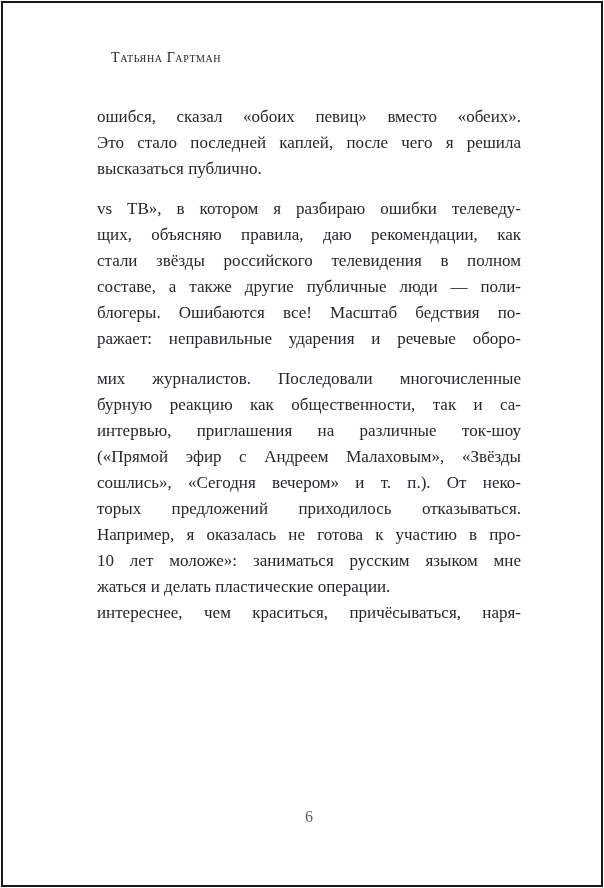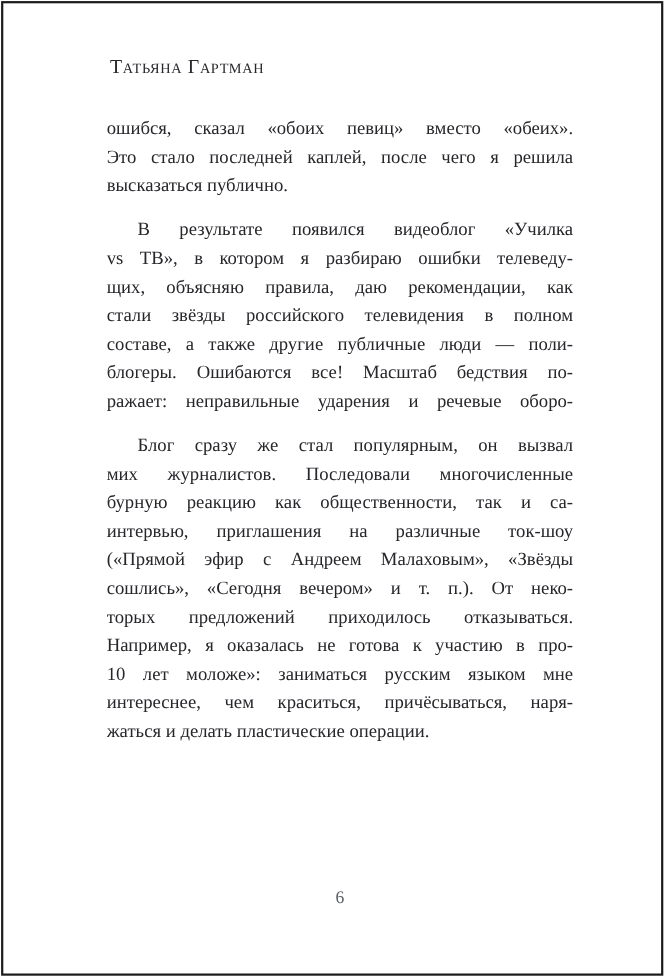--- a/index.html
+++ b/index.html
@@ -16,25 +16,25 @@
     font-family: "Liberation Serif", "DejaVu Serif", serif;
   }
   .frame {
     position: absolute;
     inset: 1px;
     border: 2px solid var(--frame, #1a1a1a);
     pointer-events: none;
   }
   .running-head {
     position: absolute;
-    left: 100px;
+    left: 111px;
     top: 50px;
     width: 424px;
     font-variant: small-caps;
-    font-size: 18px;
+    font-size: 14px;
     letter-spacing: 0.6px;
     color: var(--text, #26262b);
   }
   .body-text {
     position: absolute;
     left: 97px;
     top: 104px;
     width: 424px;
     font-size: 17px;
     color: var(--text, #26262b);
@@ -75,37 +75,35 @@
 
   <div class="running-head">Татьяна Гартман</div>
 
   <div class="body-text" id="body-text">
       <div class="para">
         <div class="line">ошибся, сказал «обоих певиц» вместо «обеих».</div>
         <div class="line">Это стало последней каплей, после чего я решила</div>
         <div class="line last">высказаться публично.</div>
       </div>
       <div class="para">
-        <div class="line indent">В результате появился видеоблог «Училка</div>
         <div class="line">vs ТВ», в котором я разбираю ошибки телеведу-</div>
         <div class="line">щих, объясняю правила, даю рекомендации, как</div>
         <div class="line">стали звёзды российского телевидения в полном</div>
         <div class="line">составе, а также другие публичные люди — поли-</div>
         <div class="line">блогеры. Ошибаются все! Масштаб бедствия по-</div>
         <div class="line">ражает: неправильные ударения и речевые оборо-</div>
       </div>
       <div class="para">
-        <div class="line indent">Блог сразу же стал популярным, он вызвал</div>
         <div class="line">мих журналистов. Последовали многочисленные</div>
         <div class="line">бурную реакцию как общественности, так и са-</div>
         <div class="line">интервью, приглашения на различные ток-шоу</div>
         <div class="line">(«Прямой эфир с Андреем Малаховым», «Звёзды</div>
         <div class="line">сошлись», «Сегодня вечером» и т. п.). От неко-</div>
         <div class="line">торых предложений приходилось отказываться.</div>
         <div class="line">Например, я оказалась не готова к участию в про-</div>
         <div class="line">10 лет моложе»: заниматься русским языком мне</div>
+        <div class="line last">жаться и делать пластические операции.</div>
         <div class="line">интереснее, чем краситься, причёсываться, наря-</div>
-        <div class="line last">жаться и делать пластические операции.</div>
       </div>
     </div>
 
   <div class="page-number">6</div>
 </div>
 
 </body></html>

